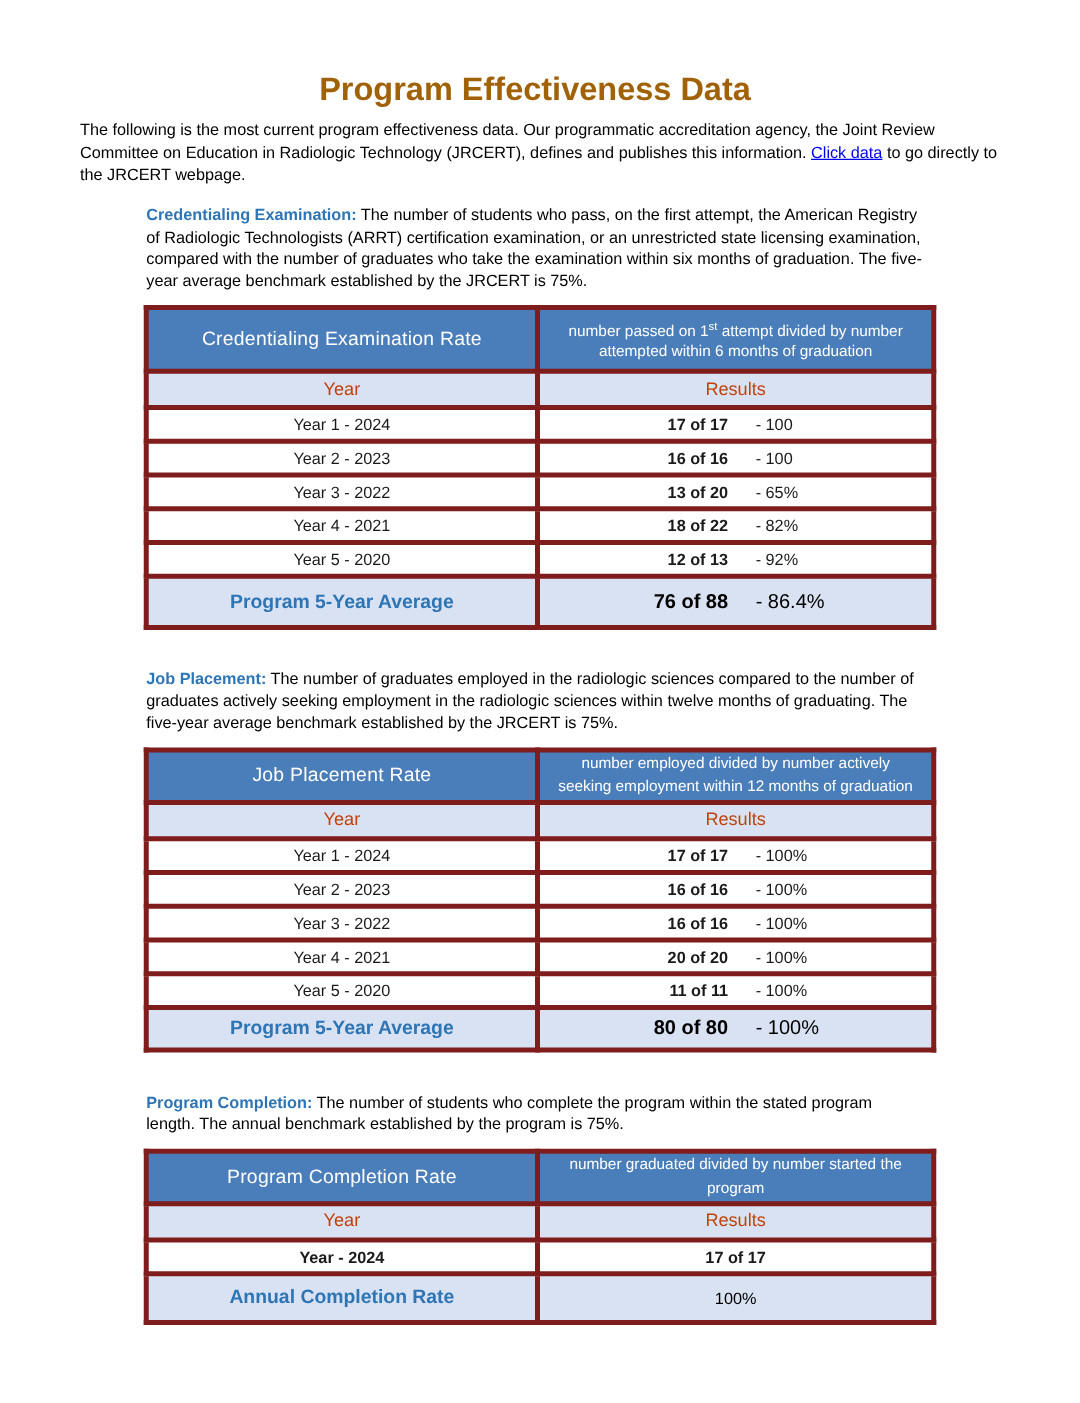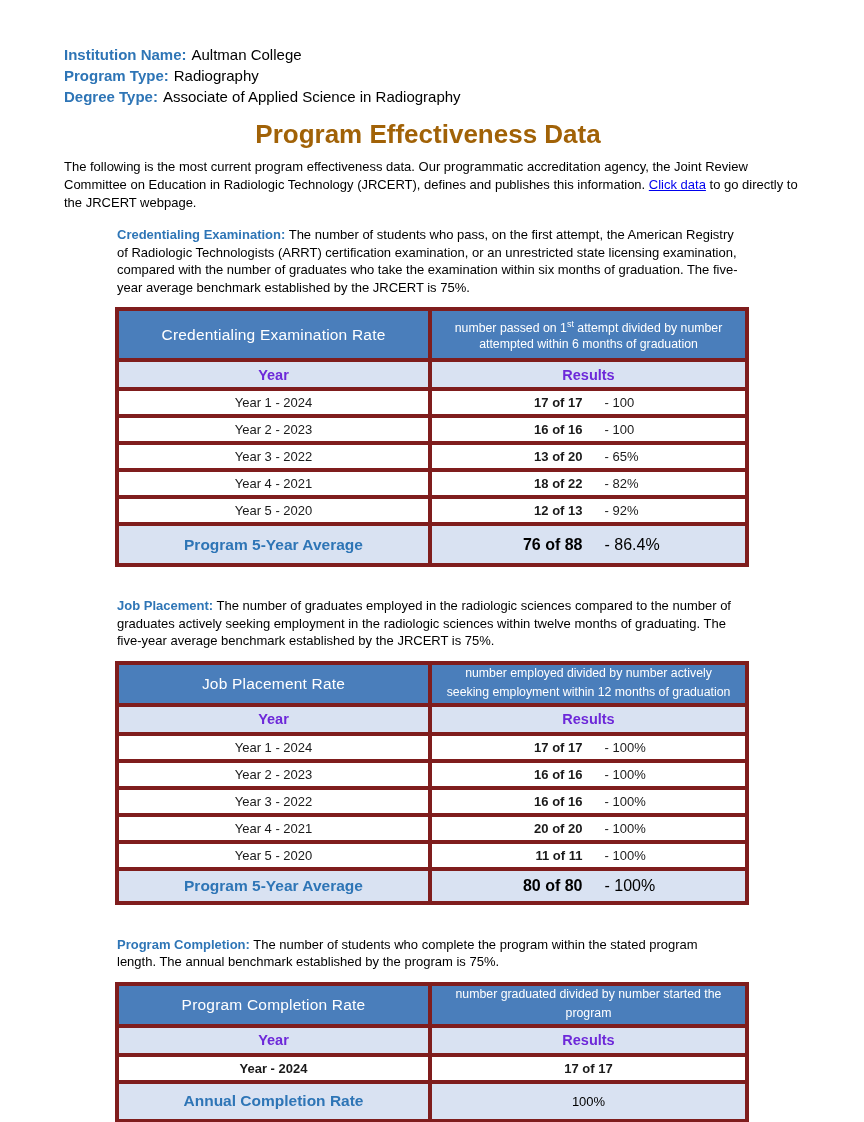--- a/index.html
+++ b/index.html
@@ -32,21 +32,21 @@
 
   table { border-collapse: collapse; width: 630px; table-layout: fixed; border: 2px solid #3f3f3f; }
   td { border: 4px solid #7f1d1d; padding: 0; vertical-align: middle; }
   col.c1 { width: 313px; } col.c2 { width: 317px; }
 
   tr.thead td { background: #4A7EBB; color: #ffffff; text-align: center; }
   .t-title   { font-size: 15.5px; font-weight: 500; letter-spacing: 0.2px; }
   .t-formula { font-size: 12.3px; line-height: 15px; padding: 0 12px; font-weight: 500; }
   .t-formula sup { font-size: 9px; }
 
-  tr.subhead td { background: #D9E2F2; color: #6d28d9; font-weight: bold;
+  tr.subhead td { background: #D9E2F2; color: #c2410c; font-weight: normal;
                   text-align: center; font-size: 14.5px; height: 25px; }
 
   tr.data td { background: #ffffff; text-align: center; font-size: 13px; height: 23px; color: #1a1a1a; }
 
   .res { display: flex; justify-content: center; align-items: baseline; }
   .frac { width: 76px; text-align: right; font-weight: 600; }
   .rate { width: 66px; text-align: left; margin-left: 22px; }
 
   tr.summary td { background: #D9E2F2; }
   .sum-label { color: #2E75B6; font-weight: bold; font-size: 15.5px; text-align: center; }
@@ -60,31 +60,20 @@
   .t3 tr.summary td { height: 35px; }
   .center { text-align: center; font-size: 13px; }
   .t3 tr.data td { font-weight: 600; }
   .t3 .plainval { font-weight: normal; }
 </style>
 </head>
 <body>
 
 <div class="page">
 
-  <div class="meta">
-    <div class="meta-line">
-      <span class="meta-label">Institution Name:</span><span class="meta-value">Aultman College</span>
-    </div>
-    <div class="meta-line">
-      <span class="meta-label">Program Type:</span><span class="meta-value">Radiography</span>
-    </div>
-    <div class="meta-line">
-      <span class="meta-label">Degree Type:</span><span class="meta-value">Associate of Applied Science in Radiography</span>
-    </div>
-  </div>
 
   <h1 class="title">Program Effectiveness Data</h1>
 
   <p class="intro"><span>The following is the most current program effectiveness data. Our programmatic accreditation agency, the Joint Review Committee on Education in Radiologic Technology (JRCERT), defines and publishes this information.  </span><a href="#">Click data</a><span> to go directly to the JRCERT webpage.</span></p>
 
   <section id="sec-credentialing">
     <p class="section-desc"><span class="section-label">Credentialing Examination:</span><span> The number of students who pass, on the first attempt, the American Registry of Radiologic Technologists (ARRT) certification examination, or an unrestricted state licensing examination, compared with the number of graduates who take the examination within six months of graduation. The five-year average benchmark established by the JRCERT is 75%.</span></p>
     <table class="t1">
       <colgroup>
           <col class="c1">

